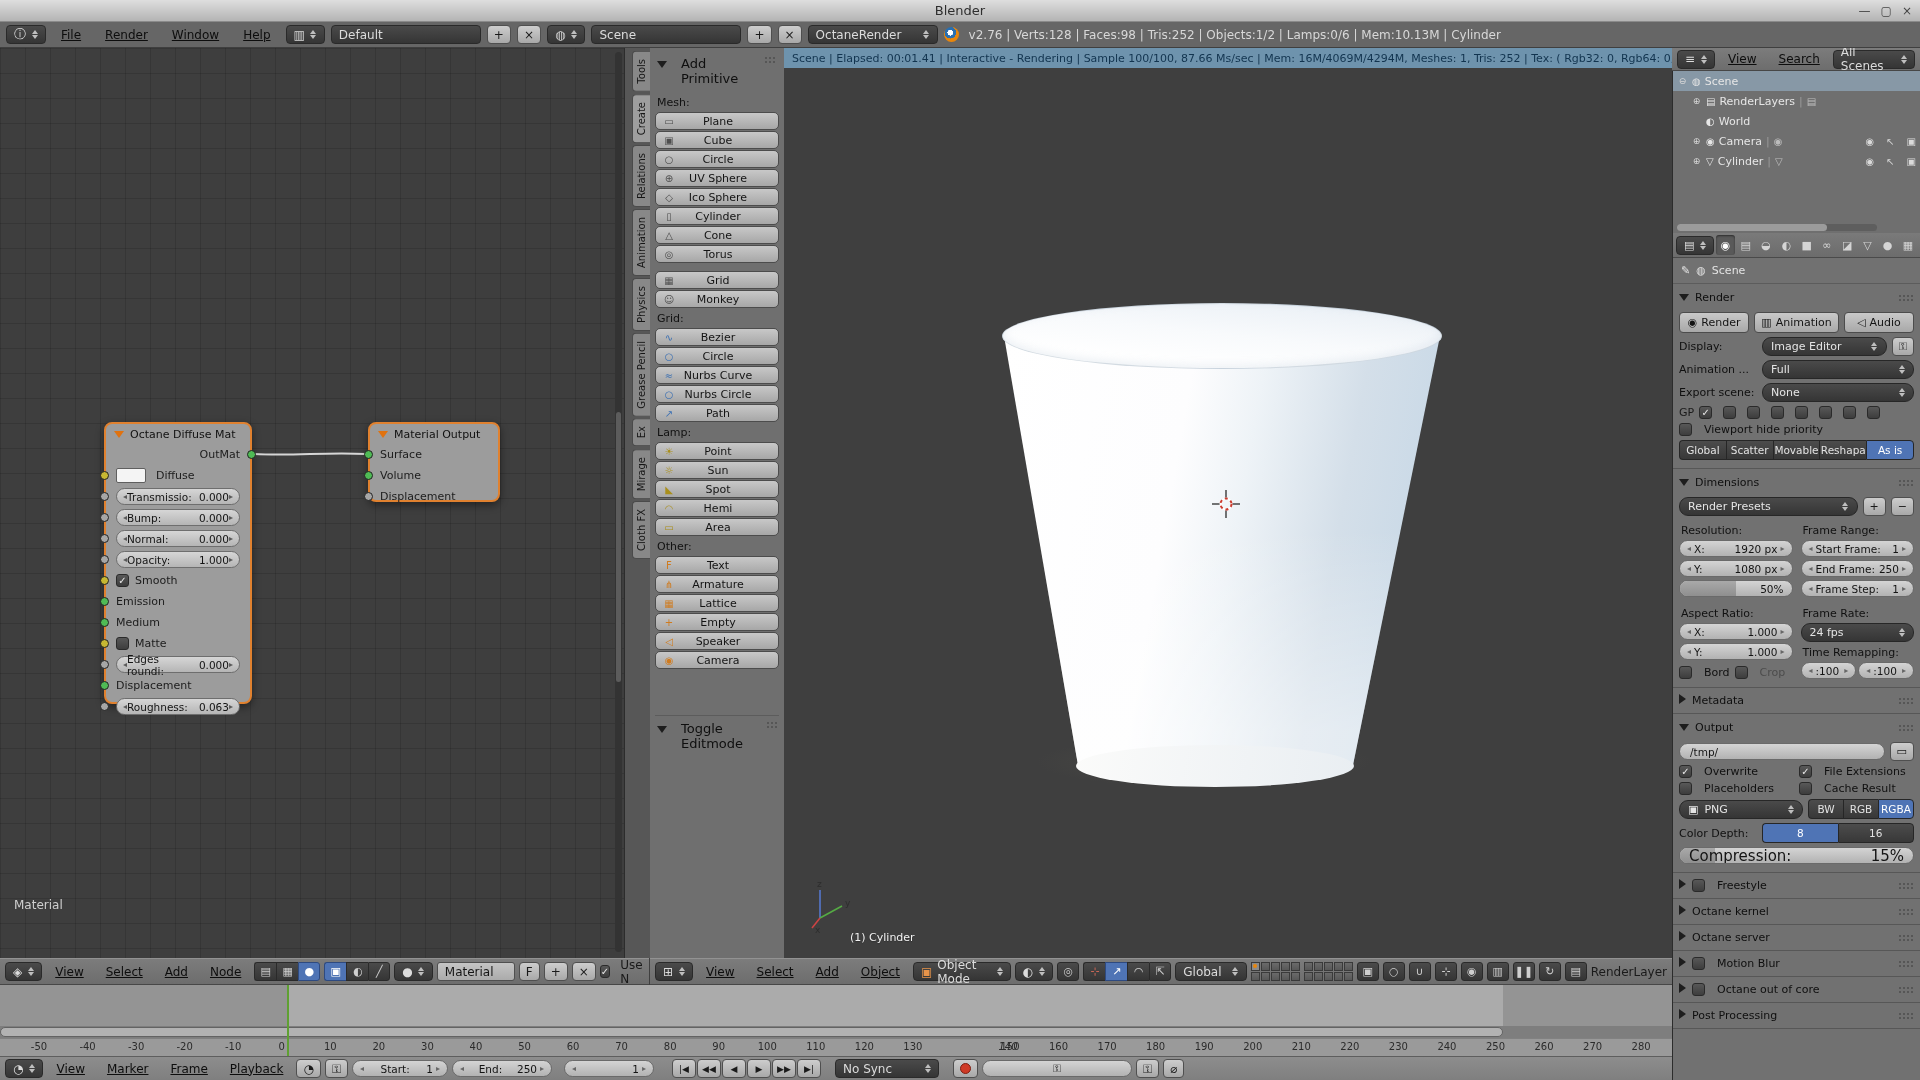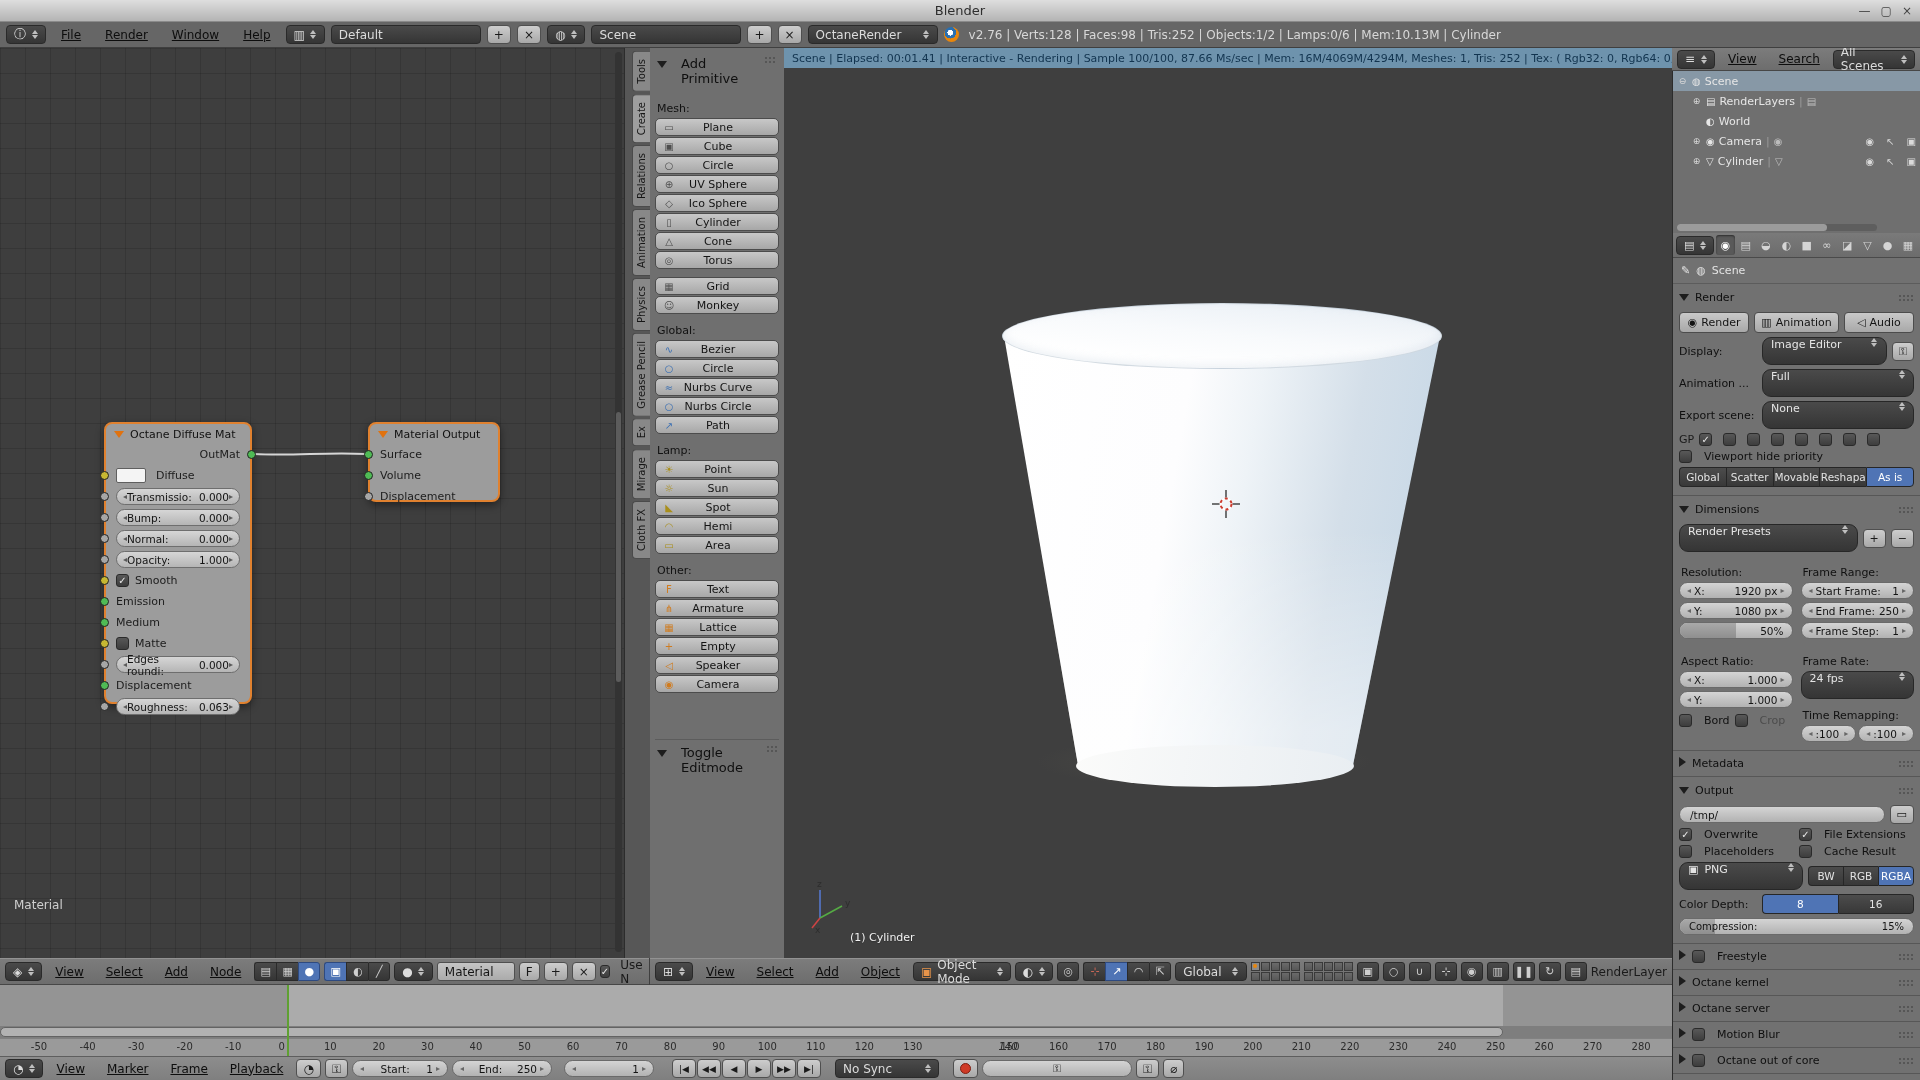--- a/index.html
+++ b/index.html
@@ -67,21 +67,21 @@
   
   #toolshelf { left:625px; top:48px; width:159px; height:910px; background:#6f6f6f; display:flex; }
   #tab-strip { width:25px; background:#575757; padding-top:3px; display:flex; flex-direction:column; gap:2px; align-items:flex-end; }
   .vtab { writing-mode:vertical-rl; transform:rotate(180deg); background:#888888; color:#161616;
     font-size:10px; padding:7px 3px; border-radius:0 4px 4px 0; border:1px solid #4a4a4a; border-left:none; }
   .vtab.active { background:#9e9e9e; }
   #shelf-panels { flex:1; padding:4px 5px; overflow:hidden; }
   .phead { display:flex; align-items:flex-start; gap:14px; color:#0f0f0f; font-size:13px; padding:4px 2px 6px; }
   .grip { margin-left:auto; width:16px; height:8px;
     background-image:radial-gradient(#565656 1px, transparent 1.2px); background-size:4px 4px; }
-  .gtitle { color:#111; font-size:11px; margin:10px 2px 3px; }
+  .gtitle { color:#111; font-size:11px; margin:4px 2px 3px; }
   .shelf-btn { display:flex; align-items:center; height:18px; margin-bottom:1px; border:1px solid #4c4c4c;
     border-radius:5px; background:linear-gradient(#c8c8c8,#a7a7a7); font-size:11px; color:#141414; padding:0 5px; }
   .shelf-btn .bic { width:16px; font-size:10px; text-align:center; }
   .shelf-btn .blab { flex:1; text-align:center; margin-right:14px; }
   .g-mesh .bic { color:#4e4e4e; } .g-curve .bic { color:#3a6fb3; }
   .g-lamp .bic { color:#a98f1c; } .g-other .bic { color:#d07b1e; }
   .ggap { height:7px; }
   #editmode-panel { margin-top:46px; border-top:1px solid #5c5c5c; padding-top:5px; }
   
   #viewport { left:784px; top:48px; width:888px; height:910px; overflow:hidden;
@@ -137,22 +137,22 @@
   .ptab.active { background:#595959; box-shadow:inset 0 1px 2px rgba(0,0,0,.5); color:#ffffff; }
   #props-crumb { height:26px; display:flex; align-items:center; gap:6px; padding:0 8px; color:#e3e3e3; border-bottom:1px solid #5c5c5c; }
   .ppanel { border-bottom:1px solid #575757; padding:3px 6px 8px; }
   .ppanel-h { display:flex; align-items:center; gap:6px; color:#0f0f0f; padding:4px 0; }
   .tri-r::before { content:""; display:inline-block; width:0; height:0; border-top:5px solid transparent;
     border-bottom:5px solid transparent; border-left:7px solid #1d1d1d; }
   .tri-d::before { content:""; display:inline-block; width:0; height:0; border-left:5px solid transparent;
     border-right:5px solid transparent; border-top:7px solid #1d1d1d; }
   .prow { display:flex; align-items:center; gap:5px; margin:4px 0; }
   .plabel { width:78px; color:#101010; }
-  .pdrop { flex:1; height:28px; background:linear-gradient(#4a4a4a,#353535); border:1px solid #272727;
-    border-radius:9px; color:#e4e4e4; display:flex; align-items:flex-start; padding:0 8px; gap:6px; }
+  .pdrop { flex:1; height:19px; background:linear-gradient(#4a4a4a,#353535); border:1px solid #272727;
+    border-radius:9px; color:#e4e4e4; display:flex; align-items:center; padding:0 8px; gap:6px; }
   .pdrop .updown { margin-left:auto; }
   .pfield { height:17px; border:1px solid #6a6a6a; border-radius:9px; background:linear-gradient(#d4d4d4,#b2b2b2);
     display:flex; align-items:center; padding:0 7px; color:#141414; font-size:10.5px; }
   .pfield .ar { color:#666; font-size:8px; } .pfield .k { flex:1; margin:0 3px; } .pfield .v { margin-right:3px; }
   .pbtn { height:21px; background:linear-gradient(#c9c9c9,#a8a8a8); border:1px solid #4c4c4c; border-radius:4px;
     display:inline-flex; align-items:center; justify-content:center; gap:4px; color:#141414; padding:0 6px; flex:1; }
   .dkseg { display:flex; }
   .dkseg span { flex:1; height:20px; background:linear-gradient(#4c4c4c,#383838); border:1px solid #262626;
     border-right-width:0; color:#e2e2e2; display:inline-flex; align-items:center; justify-content:center; font-size:10.5px; }
   .dkseg span:first-child { border-radius:4px 0 0 4px; }
@@ -160,21 +160,21 @@
   .dkseg span.on { background:#4f74b5; color:#fff; }
   .twocol { display:flex; gap:8px; }
   .twocol > div { flex:1; }
   .slider50 { position:relative; height:17px; border:1px solid #6a6a6a; border-radius:9px; overflow:hidden;
     background:linear-gradient(#d4d4d4,#b2b2b2); display:flex; align-items:center; justify-content:flex-end;
     padding:0 8px; color:#141414; font-size:10.5px; }
   .slider50::before { content:""; position:absolute; left:0; top:0; bottom:0; width:50%;
     background:linear-gradient(#a9a9a9,#8f8f8f); }
   .slider50 span { position:relative; }
   .cslider { position:relative; height:17px; border:1px solid #6a6a6a; border-radius:9px; overflow:hidden;
-    background:linear-gradient(#d4d4d4,#b2b2b2); display:flex; align-items:center; padding:0 9px; color:#141414; font-size:10px; }
+    background:linear-gradient(#d4d4d4,#b2b2b2); display:flex; align-items:center; padding:0 9px; color:#141414; font-size:15px; }
   .cslider::before { content:""; position:absolute; left:0; top:0; bottom:0; width:15%; background:linear-gradient(#a9a9a9,#8f8f8f); }
   .cslider .k { position:relative; flex:1; } .cslider .v { position:relative; }
   .chkrow { display:flex; align-items:center; gap:6px; color:#101010; }
   .chkrow.dis { color:#4c4c4c; }
   .ppanel-h .grip { margin-left:auto; }
   .collapsed-h { display:flex; align-items:center; gap:6px; padding:6px 6px; border-bottom:1px solid #575757; color:#0f0f0f; }
   
   #timeline { left:0; top:985px; width:1672px; height:95px; background:#949494; overflow:hidden;text-align:center; }
   #tl-range { position:absolute; left:288px; top:0; width:1215px; height:41px; background:#ababab; }
   #tl-main { position:absolute; left:0; top:0; width:100%; height:41px; }
@@ -510,21 +510,21 @@
           <span class="bic">▦</span>
           <span class="blab">Grid</span>
         </div>
 
         <div class="shelf-btn">
           <span class="bic">☺</span>
           <span class="blab">Monkey</span>
         </div>
 
     </div>
-    <div class="gtitle">Global:</div>
+    <div class="gtitle">Grid:</div>
     <div class="g-curve">
 
         <div class="shelf-btn">
           <span class="bic">∿</span>
           <span class="blab">Bezier</span>
         </div>
 
         <div class="shelf-btn">
           <span class="bic">○</span>
           <span class="blab">Circle</span>

